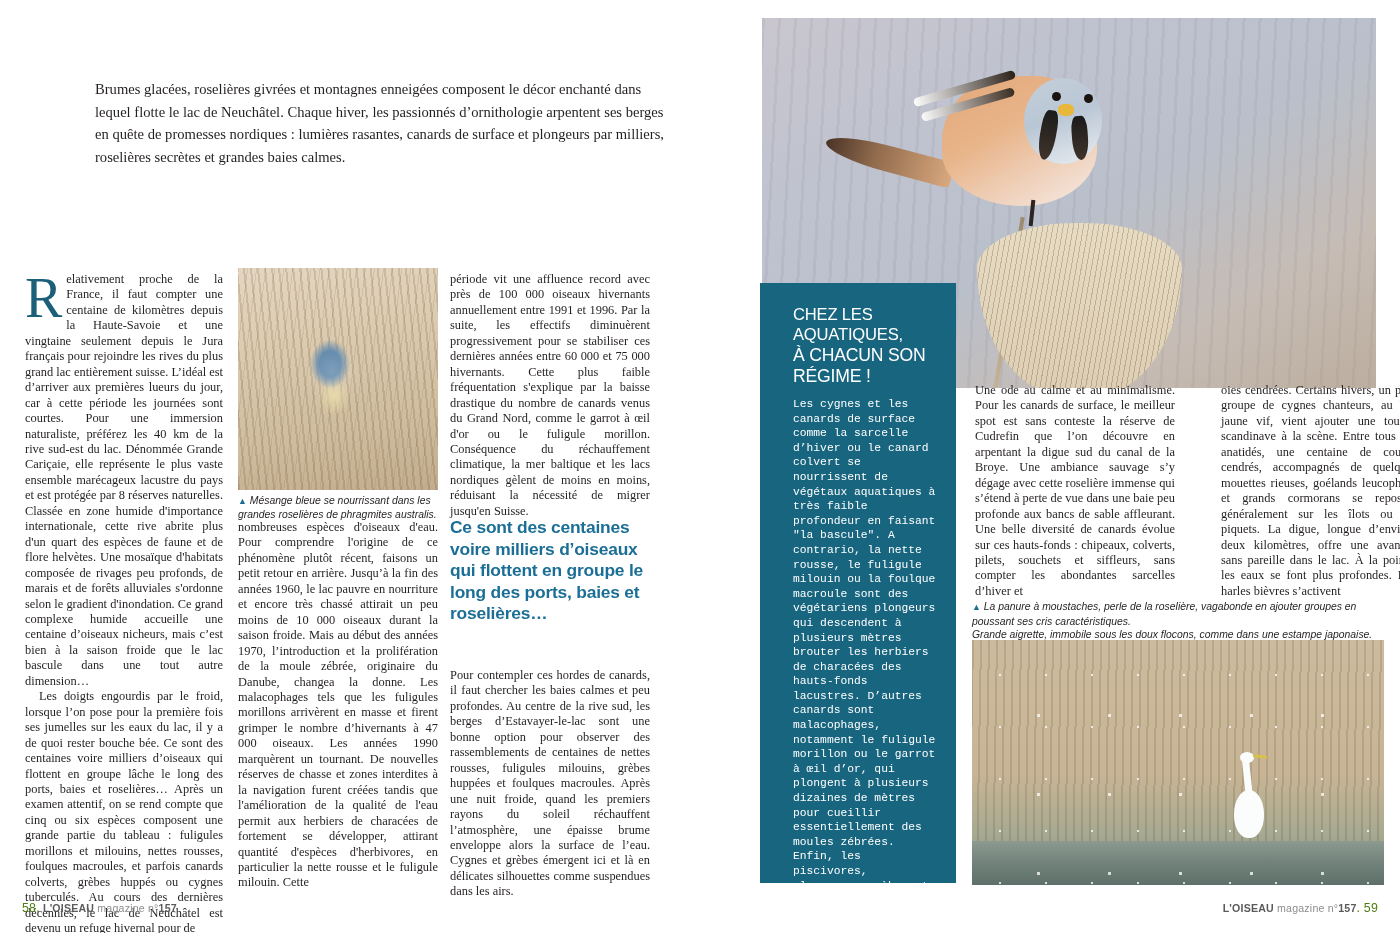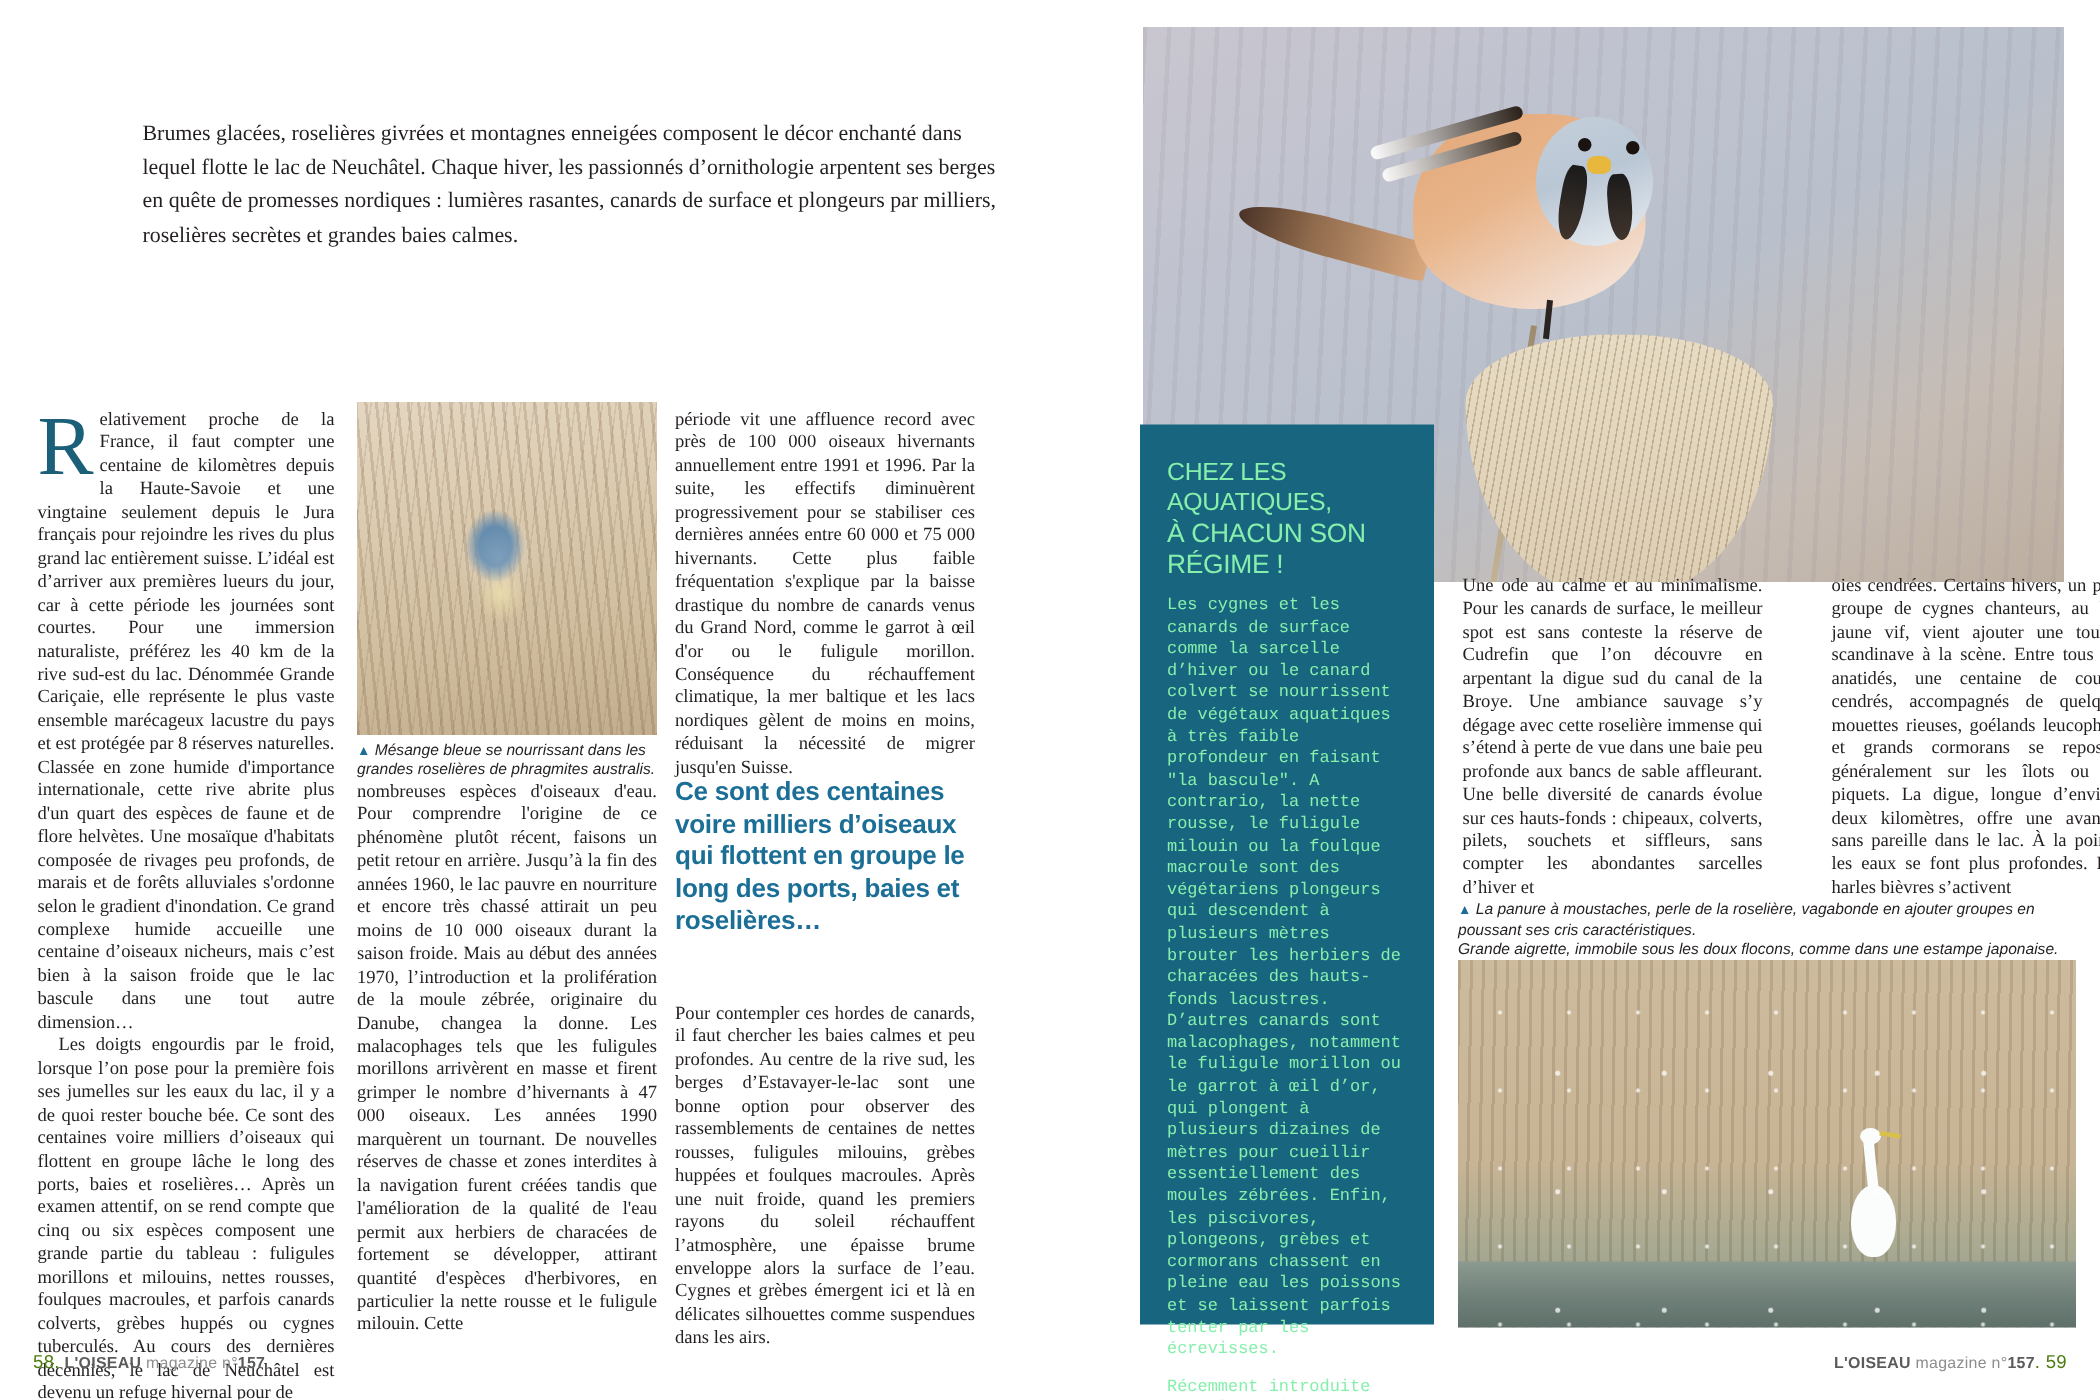--- a/index.html
+++ b/index.html
@@ -145,22 +145,22 @@
     position:absolute;left:290px;top:74px;width:9px;height:9px;border-radius:50%;background:#1a1310;
   }
   #photo-bearded .eye.e2{left:322px;top:76px;}
   #photo-bearded .foot{
     position:absolute;left:268px;top:182px;width:4px;height:26px;background:#2b2420;transform:rotate(6deg);
   }
 
   
   .infobox{
     position:absolute;left:760px;top:283px;width:196px;height:600px;
-    background:#18657f;color:#86efac;
-    box-sizing:border-box;padding:22px 18px 16px 18px;
+    background:#18657f;color:#ffffff;
+    box-sizing:border-box;padding:22px 18px 16px 33px;
     font-family:"Liberation Sans", sans-serif;
   }
   .ib-h-light{font-size:16.6px;line-height:20px;font-weight:normal;letter-spacing:-0.2px;}
   .ib-h-bold{font-size:17.6px;line-height:21px;font-weight:normal;letter-spacing:-0.2px;}
   .ib-body{font-size:11.3px;line-height:14.6px;margin-top:10px;font-family:Liberation Mono, monospace;}
   .ib-h2{margin-top:20px;font-size:17.2px;line-height:20.5px;letter-spacing:-0.2px;}
   .ib-h2 .bold{font-weight:bold;}
   .ib-h2 .light{font-weight:normal;}
 
   

